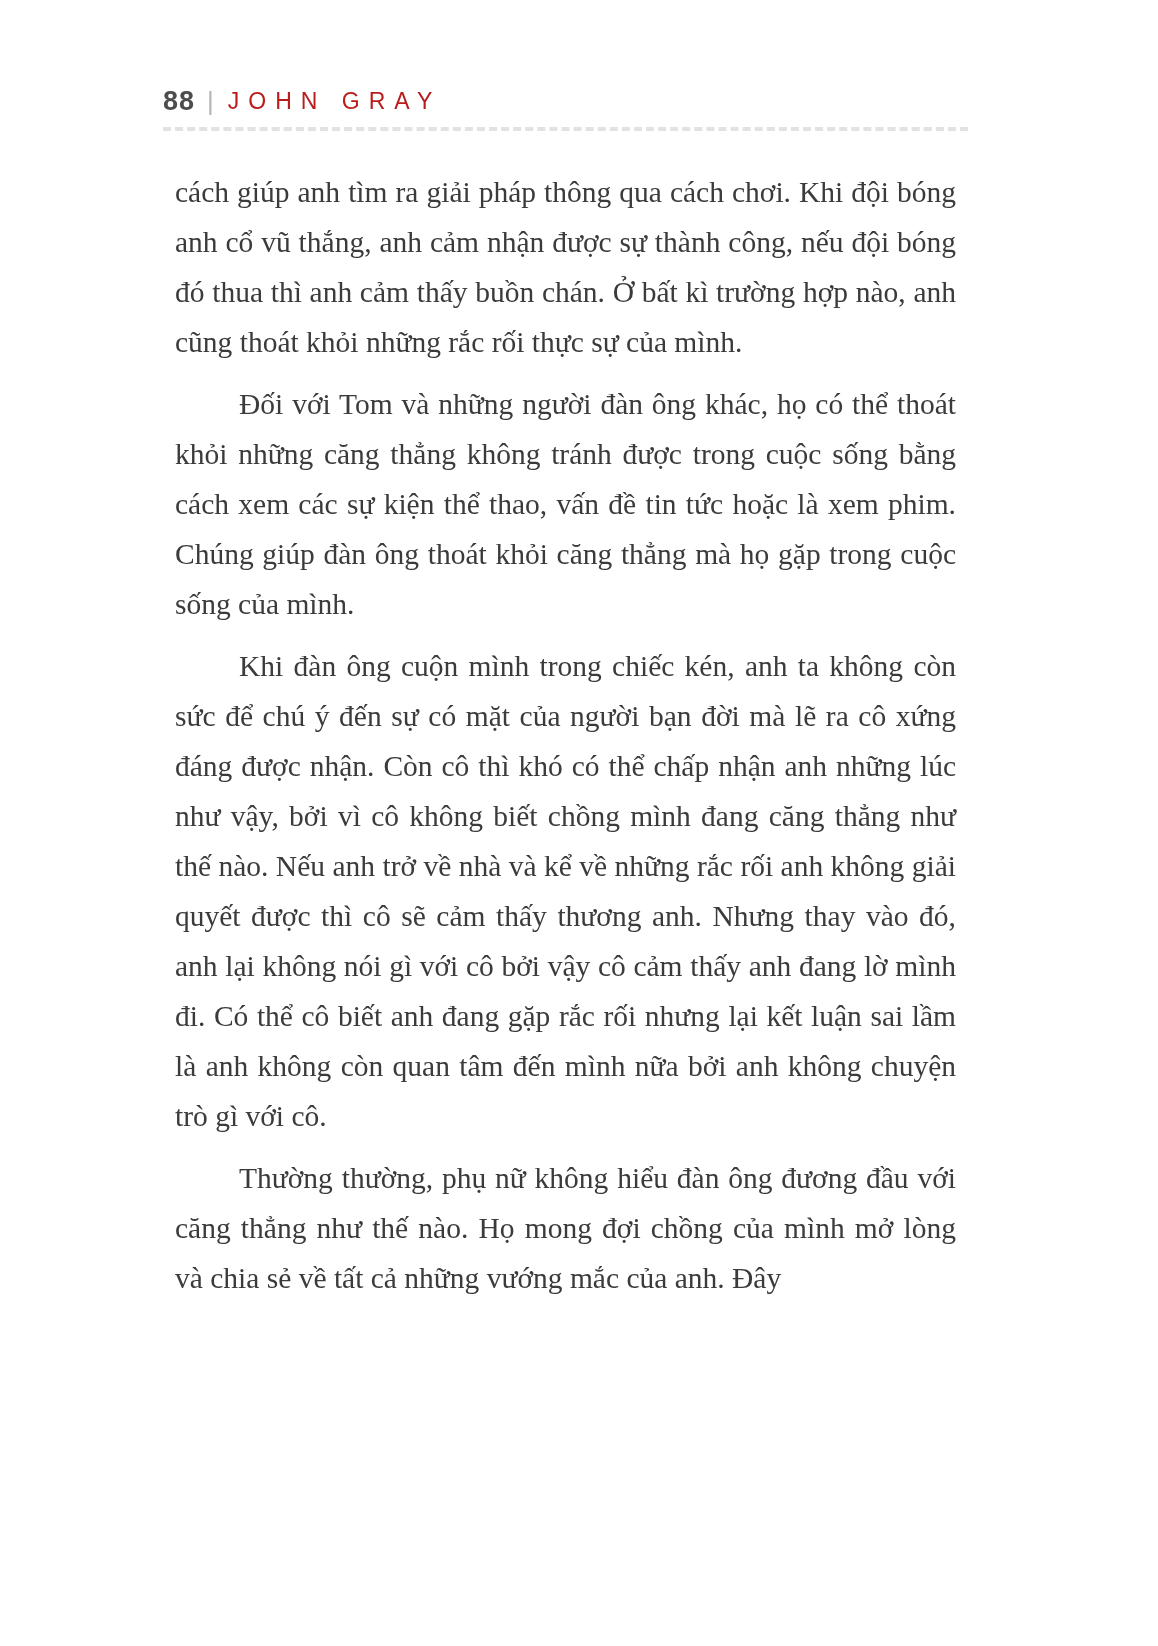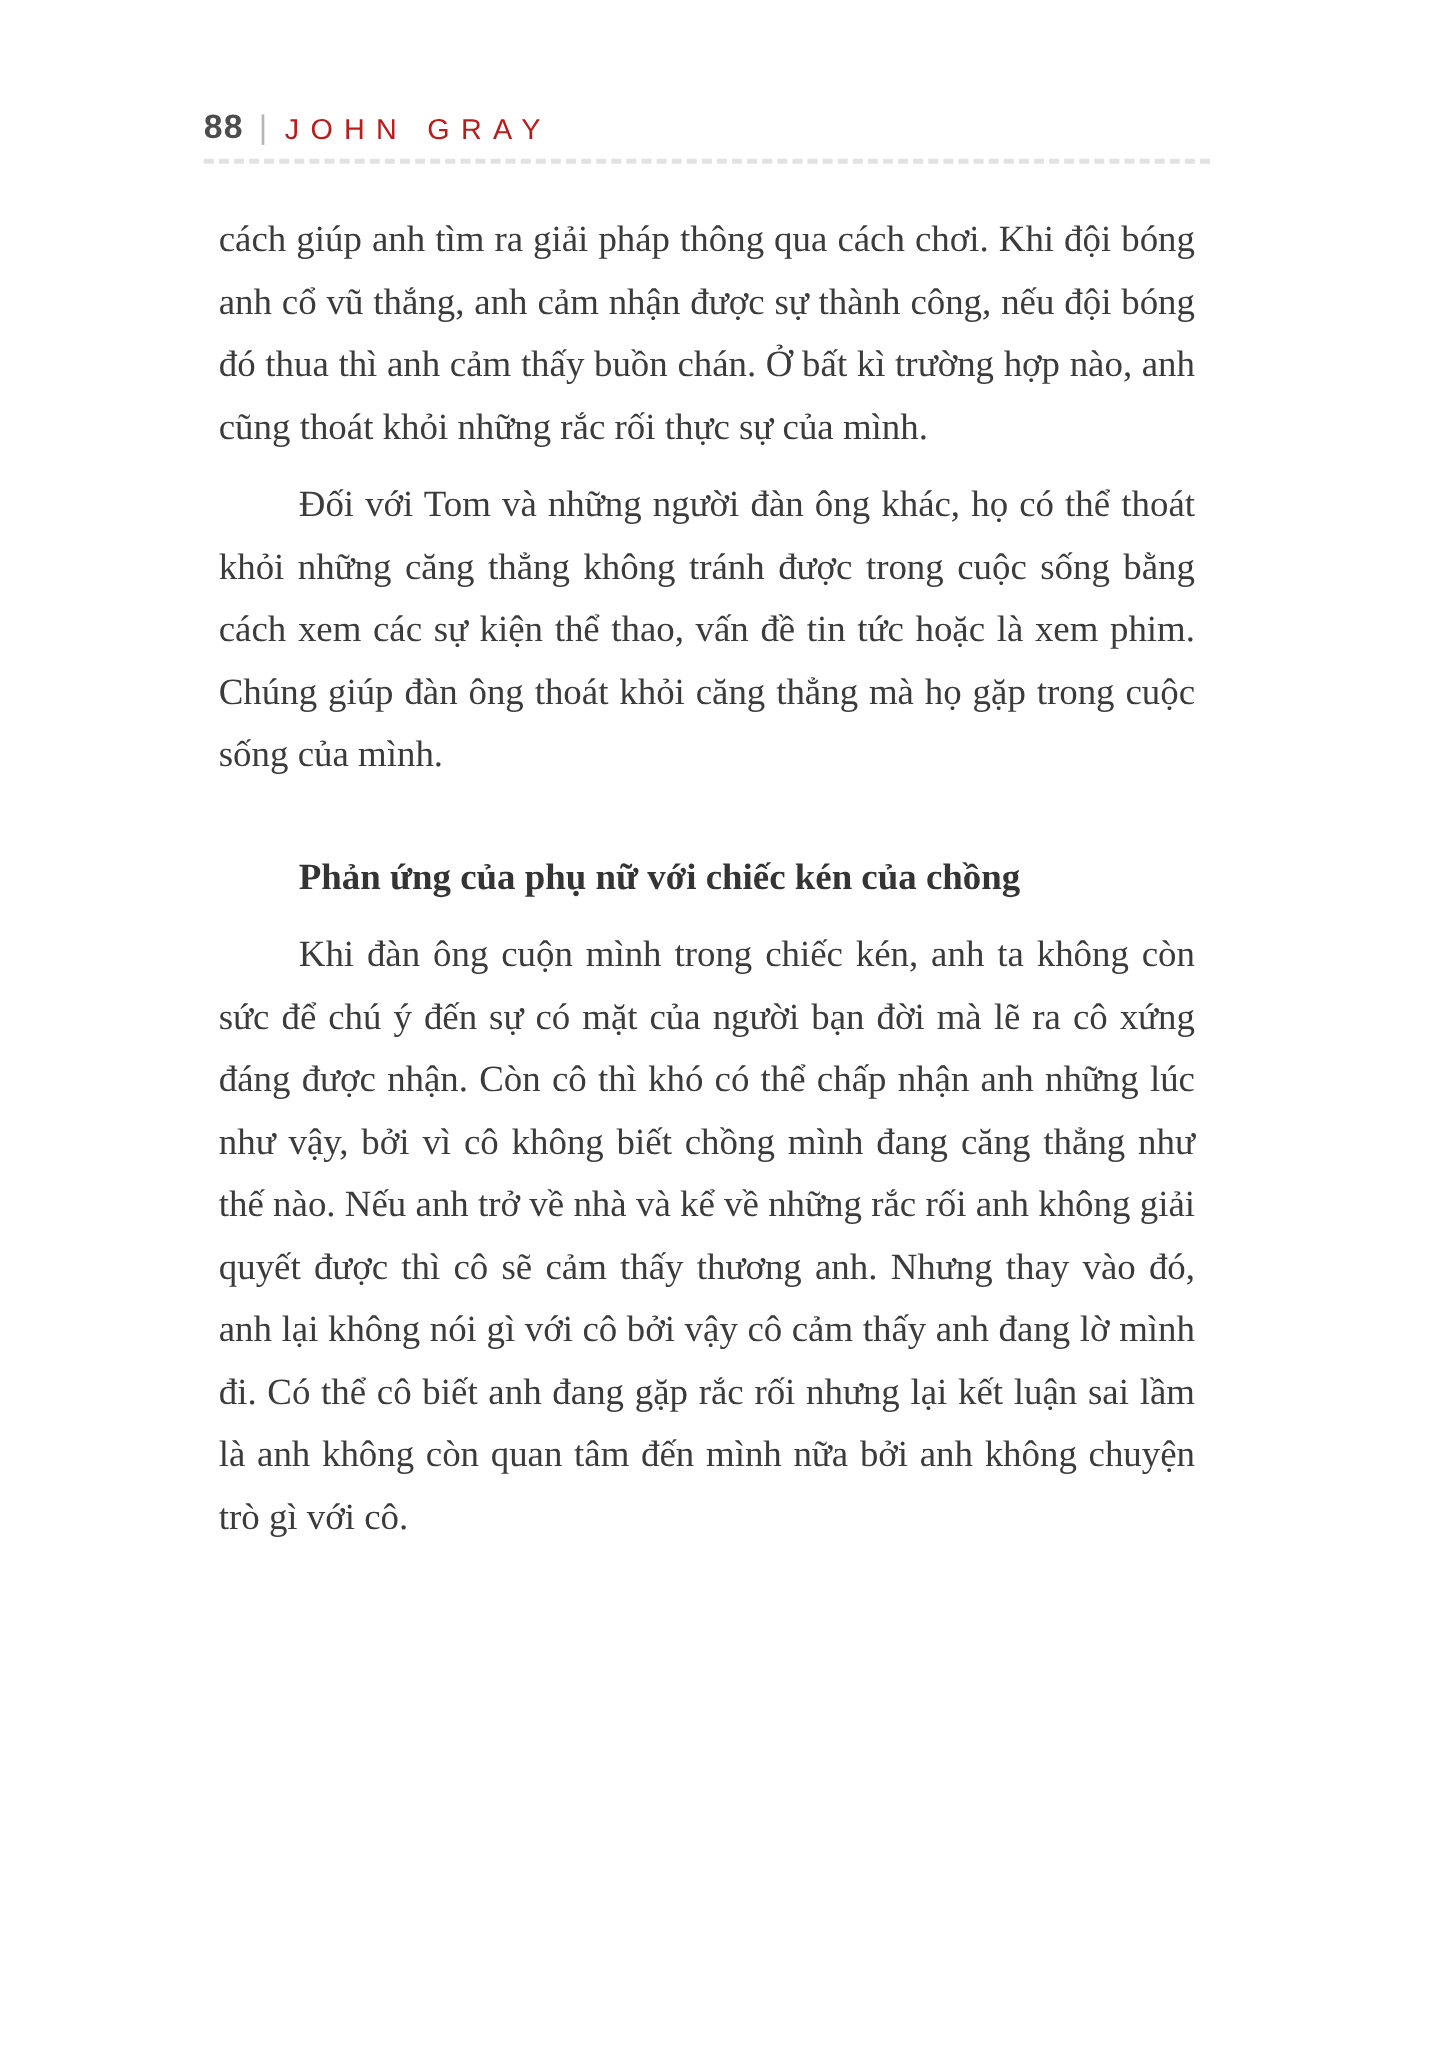--- a/index.html
+++ b/index.html
@@ -15,21 +15,21 @@
     overflow: hidden;
   }
   .page {
     box-sizing: border-box;
     width: 1158px;
     height: 1646px;
     padding: 86px 190px 60px 163px;
   }
   .page-header {
     display: flex;
-    align-items: flex-end;
+    align-items: center;
     font-family: "Liberation Sans", sans-serif;
     margin-bottom: 10px;
   }
   .page-number {
     font-size: 27px;
     font-weight: bold;
     color: #4d4d4d;
     letter-spacing: 1px;
   }
   .header-sep {
@@ -80,17 +80,17 @@
     <span class="page-number">88</span>
     <span class="header-sep">|</span>
     <span class="running-head">JOHN GRAY</span>
   </header>
 
   <hr class="dashed-divider">
 
   <main class="body-text">
     <p class="para-continuation">cách giúp anh tìm ra giải pháp thông qua cách chơi. Khi đội bóng anh cổ vũ thắng, anh cảm nhận được sự thành công, nếu đội bóng đó thua thì anh cảm thấy buồn chán. Ở bất kì trường hợp nào, anh cũng thoát khỏi những rắc rối thực sự của mình.</p>
     <p class="para-indent">Đối với Tom và những người đàn ông khác, họ có thể thoát khỏi những căng thẳng không tránh được trong cuộc sống bằng cách xem các sự kiện thể thao, vấn đề tin tức hoặc là xem phim. Chúng giúp đàn ông thoát khỏi căng thẳng mà họ gặp trong cuộc sống của mình.</p>
-    <p class="para-indent section-heading">Phản ứng của phụ nữ với chiếc kén của chồng</p>
     <p class="para-indent">Khi đàn ông cuộn mình trong chiếc kén, anh ta không còn sức để chú ý đến sự có mặt của người bạn đời mà lẽ ra cô xứng đáng được nhận. Còn cô thì khó có thể chấp nhận anh những lúc như vậy, bởi vì cô không biết chồng mình đang căng thẳng như thế nào. Nếu anh trở về nhà và kể về những rắc rối anh không giải quyết được thì cô sẽ cảm thấy thương anh. Nhưng thay vào đó, anh lại không nói gì với cô bởi vậy cô cảm thấy anh đang lờ mình đi. Có thể cô biết anh đang gặp rắc rối nhưng lại kết luận sai lầm là anh không còn quan tâm đến mình nữa bởi anh không chuyện trò gì với cô.</p>
+    <p class="para-indent">Thường thường, phụ nữ không hiểu đàn ông đương đầu với căng thẳng như thế nào. Họ mong đợi chồng của mình mở lòng và chia sẻ về tất cả những vướng mắc của anh. Đây</p>
   </main>
 
 </div>
 
 </body></html>

